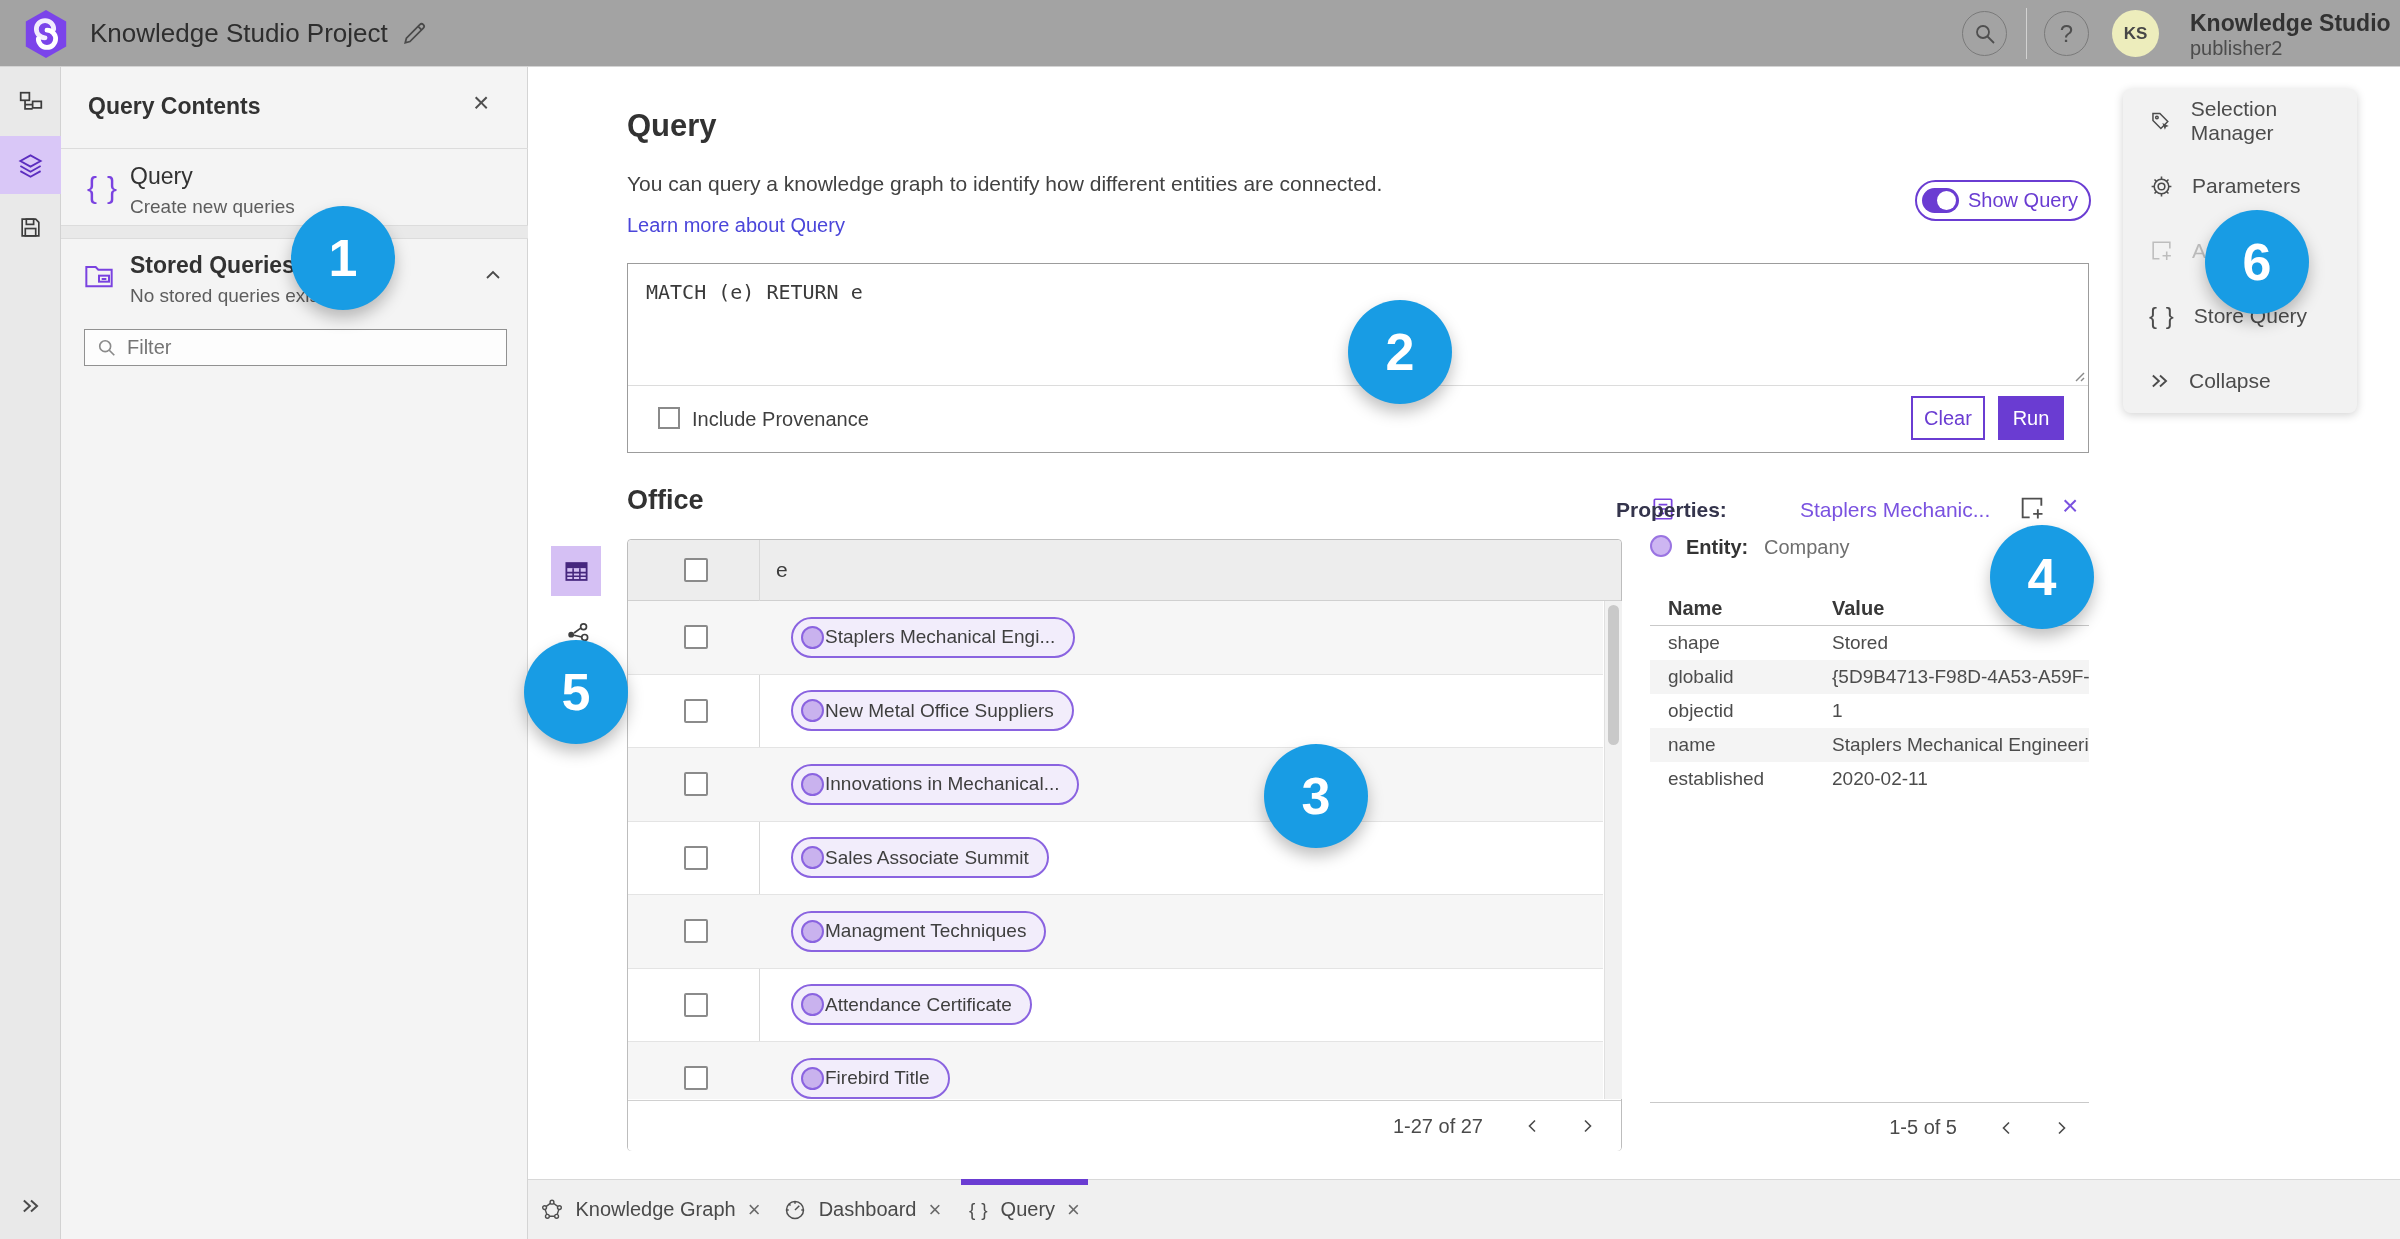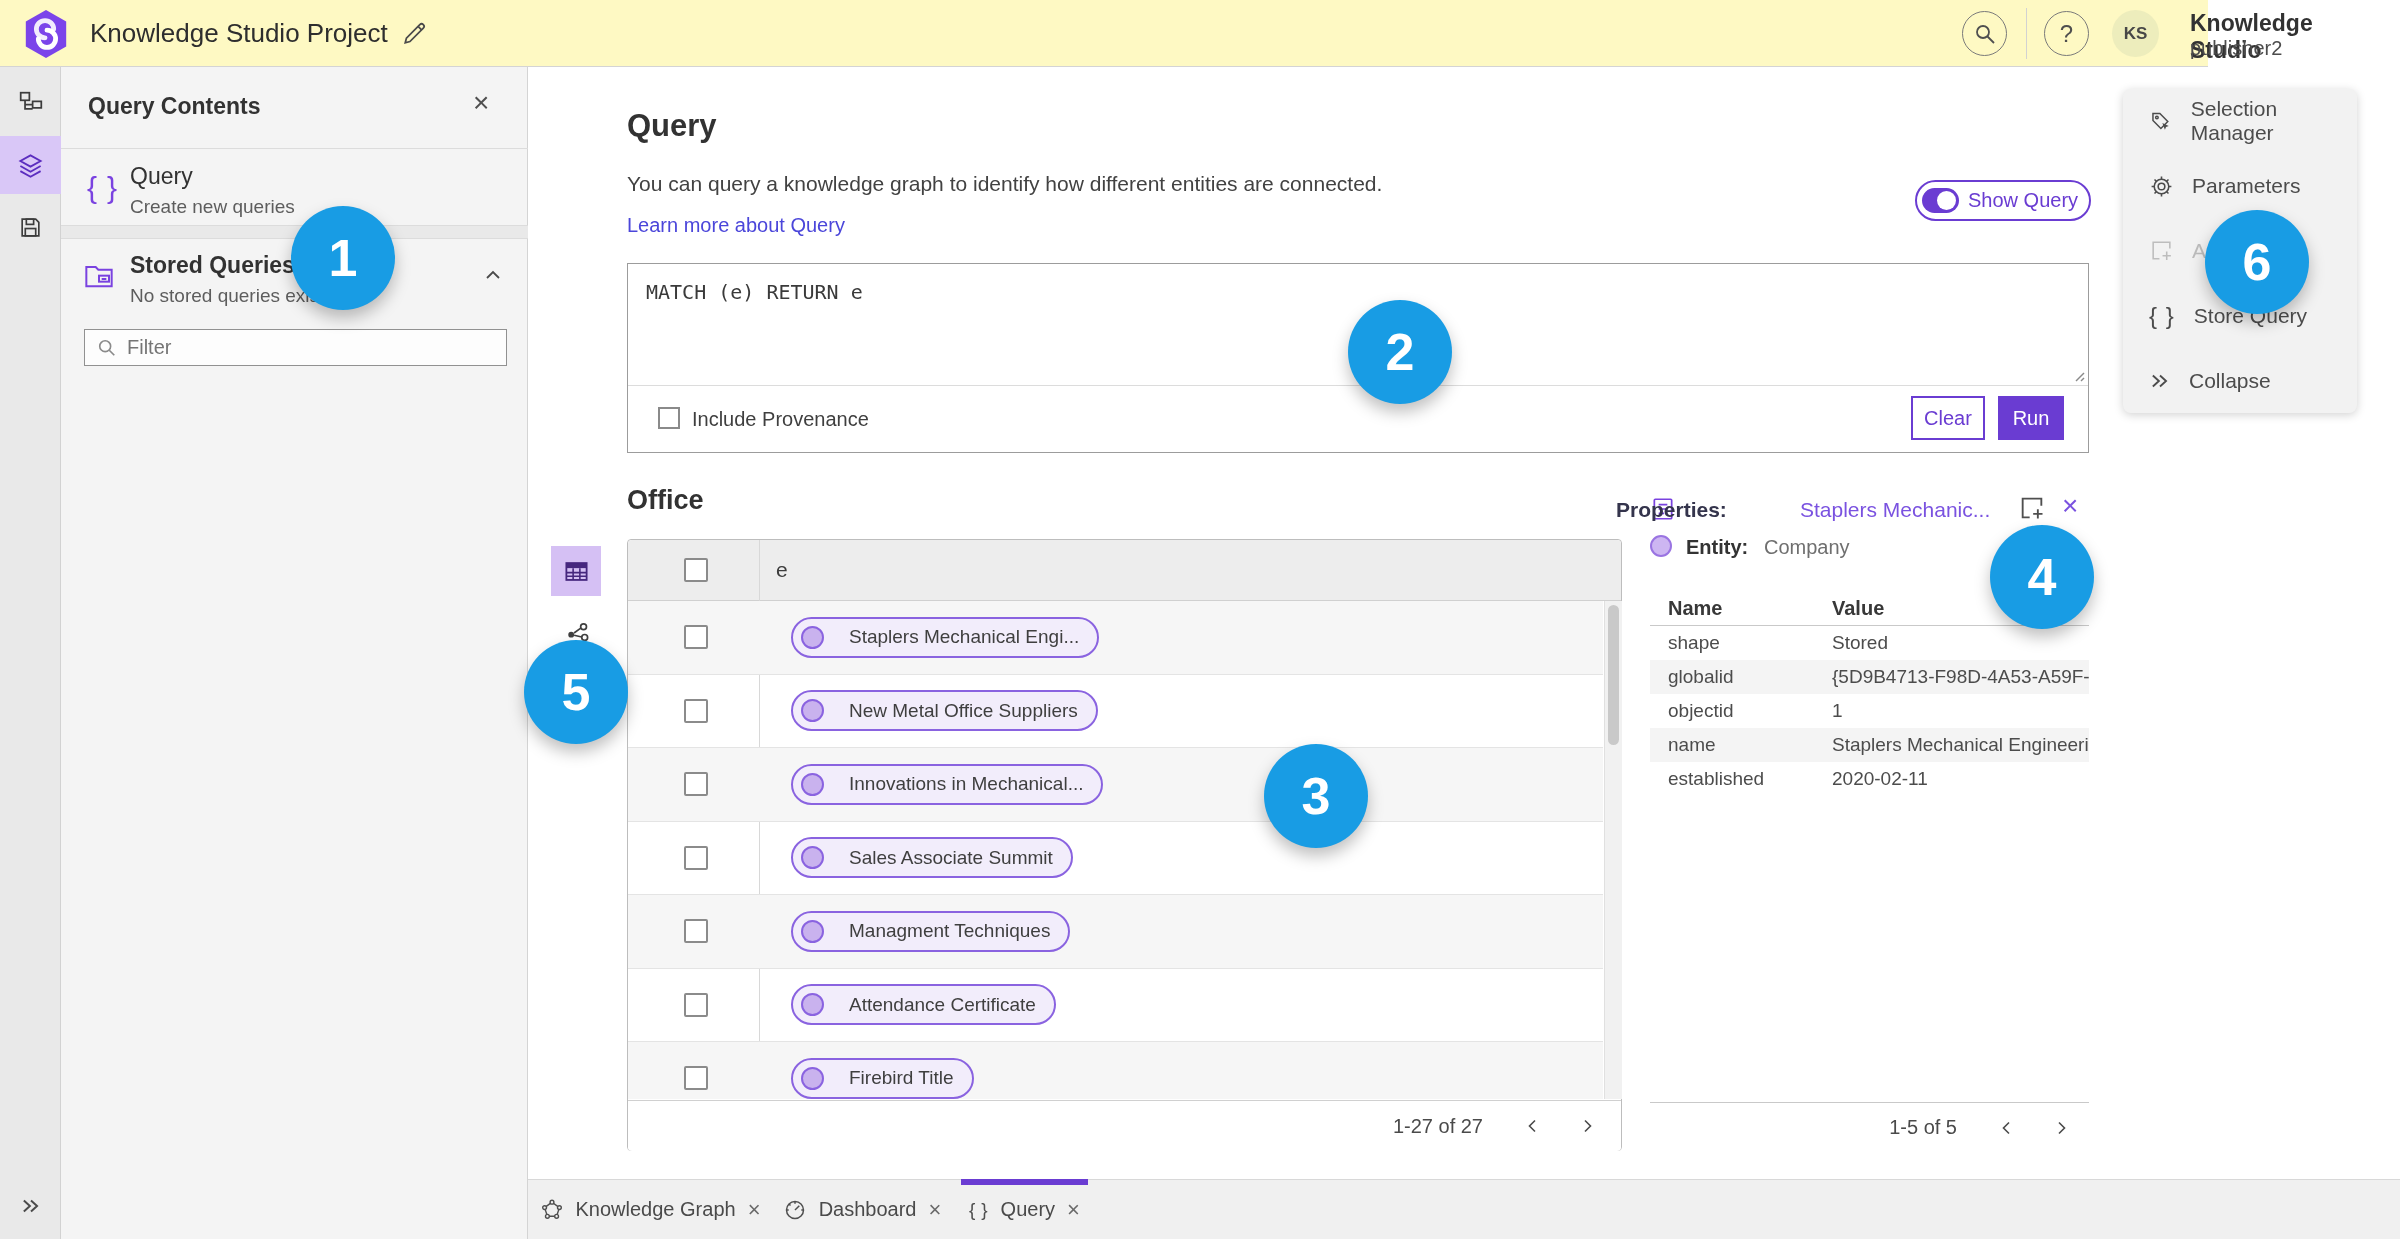--- a/index.html
+++ b/index.html
@@ -2,21 +2,21 @@
 <html><head>
 <meta charset="utf-8">
 <style>
   * { margin:0; padding:0; box-sizing:border-box; }
   html,body { background:#fff; }
   body { font-family:"Liberation Sans", sans-serif; color:#333; }
   #app { position:relative; width:2400px; height:1239px; background:#fff; overflow:hidden; }
   .abs { position:absolute; }
 
   
-  .topbar { position:absolute; left:0; top:0; width:2208px; height:67px; background:#fef9c3; border-bottom:1px solid #d4d4d4; }
+  .topbar { position:absolute; left:0; top:0; width:2400px; height:67px; background:#a3a3a3; border-bottom:1px solid #d4d4d4; }
   .app-title { position:absolute; left:90px; top:18px; font-size:26px; font-weight:500; color:#2e2e2e; }
   .round-btn { position:absolute; top:11px; width:45px; height:45px; border:1px solid #7a7a7a; border-radius:50%; background:transparent; display:flex; align-items:center; justify-content:center; cursor:pointer; }
   .avatar { position:absolute; left:2112px; top:10px; width:47px; height:47px; border-radius:50%; background:#ededbc; display:flex; align-items:center; justify-content:center; font-size:17px; font-weight:bold; color:#474747; }
   .user-name { position:absolute; left:2190px; top:10px; font-size:23px; font-weight:600; color:#323232; }
   .user-role { position:absolute; left:2190px; top:37px; font-size:20px; color:#4c4c4c; }
   .tb-divider { position:absolute; left:2026px; top:8px; width:1px; height:51px; background:#d2d2d2; }
 
   
   .rail { position:absolute; left:0; top:67px; width:61px; height:1172px; background:#e9e9e9; border-right:1px solid #d2d2d2; }
   .rail-btn { position:absolute; left:0; width:61px; height:58px; display:flex; align-items:center; justify-content:center; cursor:pointer; }
@@ -58,21 +58,21 @@
 
   .results-card { position:absolute; left:627px; top:539px; width:995px; height:612px; border:1px solid #bdbdbd; border-radius:4px; background:#fff; }
   .rc-header { position:absolute; left:0; top:0; width:993px; height:61px; background:#ededed; border-bottom:1px solid #d0d0d0; border-radius:4px 4px 0 0; display:flex; align-items:center; }
   .rc-coldiv { position:absolute; left:131px; top:0; width:1px; height:559px; background:#d8d8d8; }
   .rc-body { position:absolute; left:0; top:61px; width:975px; height:498px; overflow:hidden; }
   .rc-row { height:73.5px; display:flex; align-items:center; border-bottom:1px solid #e4e4e4; }
   .rc-row.alt { background:#f6f6f6; }
   .cb { width:24px; height:24px; border:2px solid #8b8b8b; background:#fff; border-radius:2px; flex:0 0 auto; cursor:pointer; }
   .rc-row .cb, .rc-header .cb { margin-left:56px; }
   .col-e { margin-left:68px; font-size:21px; color:#3c3c3c; }
-  .pill { margin-left:83px; height:41px; border:2px solid #8a63e0; background:#f2edfb; border-radius:21px; display:flex; align-items:center; gap:25px; padding:0 18px 0 8px; cursor:pointer; }
+  .pill { margin-left:83px; height:41px; border:2px solid #8a63e0; background:#f2edfb; border-radius:21px; display:flex; align-items:center; gap:1px; padding:0 18px 0 8px; cursor:pointer; }
   .pill-dot { width:23px; height:23px; border-radius:50%; background:#c9b2ee; border:2px solid #8a63e0; }
   .pill-label { font-size:19px; color:#3f3f3f; white-space:nowrap; }
   .rc-scroll { position:absolute; left:976px; top:61px; width:18px; height:498px; background:#f1f1f1; border-left:1px solid #e0e0e0; }
   .rc-thumb { position:absolute; left:3px; top:4px; width:11px; height:140px; background:#c9c9c9; border-radius:6px; cursor:pointer; }
   .rc-footer { position:absolute; left:0; top:560px; width:993px; height:51px; background:#fff; border-top:1px solid #d0d0d0; border-radius:0 0 4px 4px; display:flex; align-items:center; justify-content:flex-end; padding-right:26px; }
   .pag-text { font-size:20px; color:#4a4a4a; margin-right:42px; }
   .pag-btn { background:none; border:none; cursor:pointer; padding:0; margin-left:38px; display:flex; align-items:center; }
 
   
   .prop-title-label { font-size:21px; font-weight:700; color:#34344c; }

